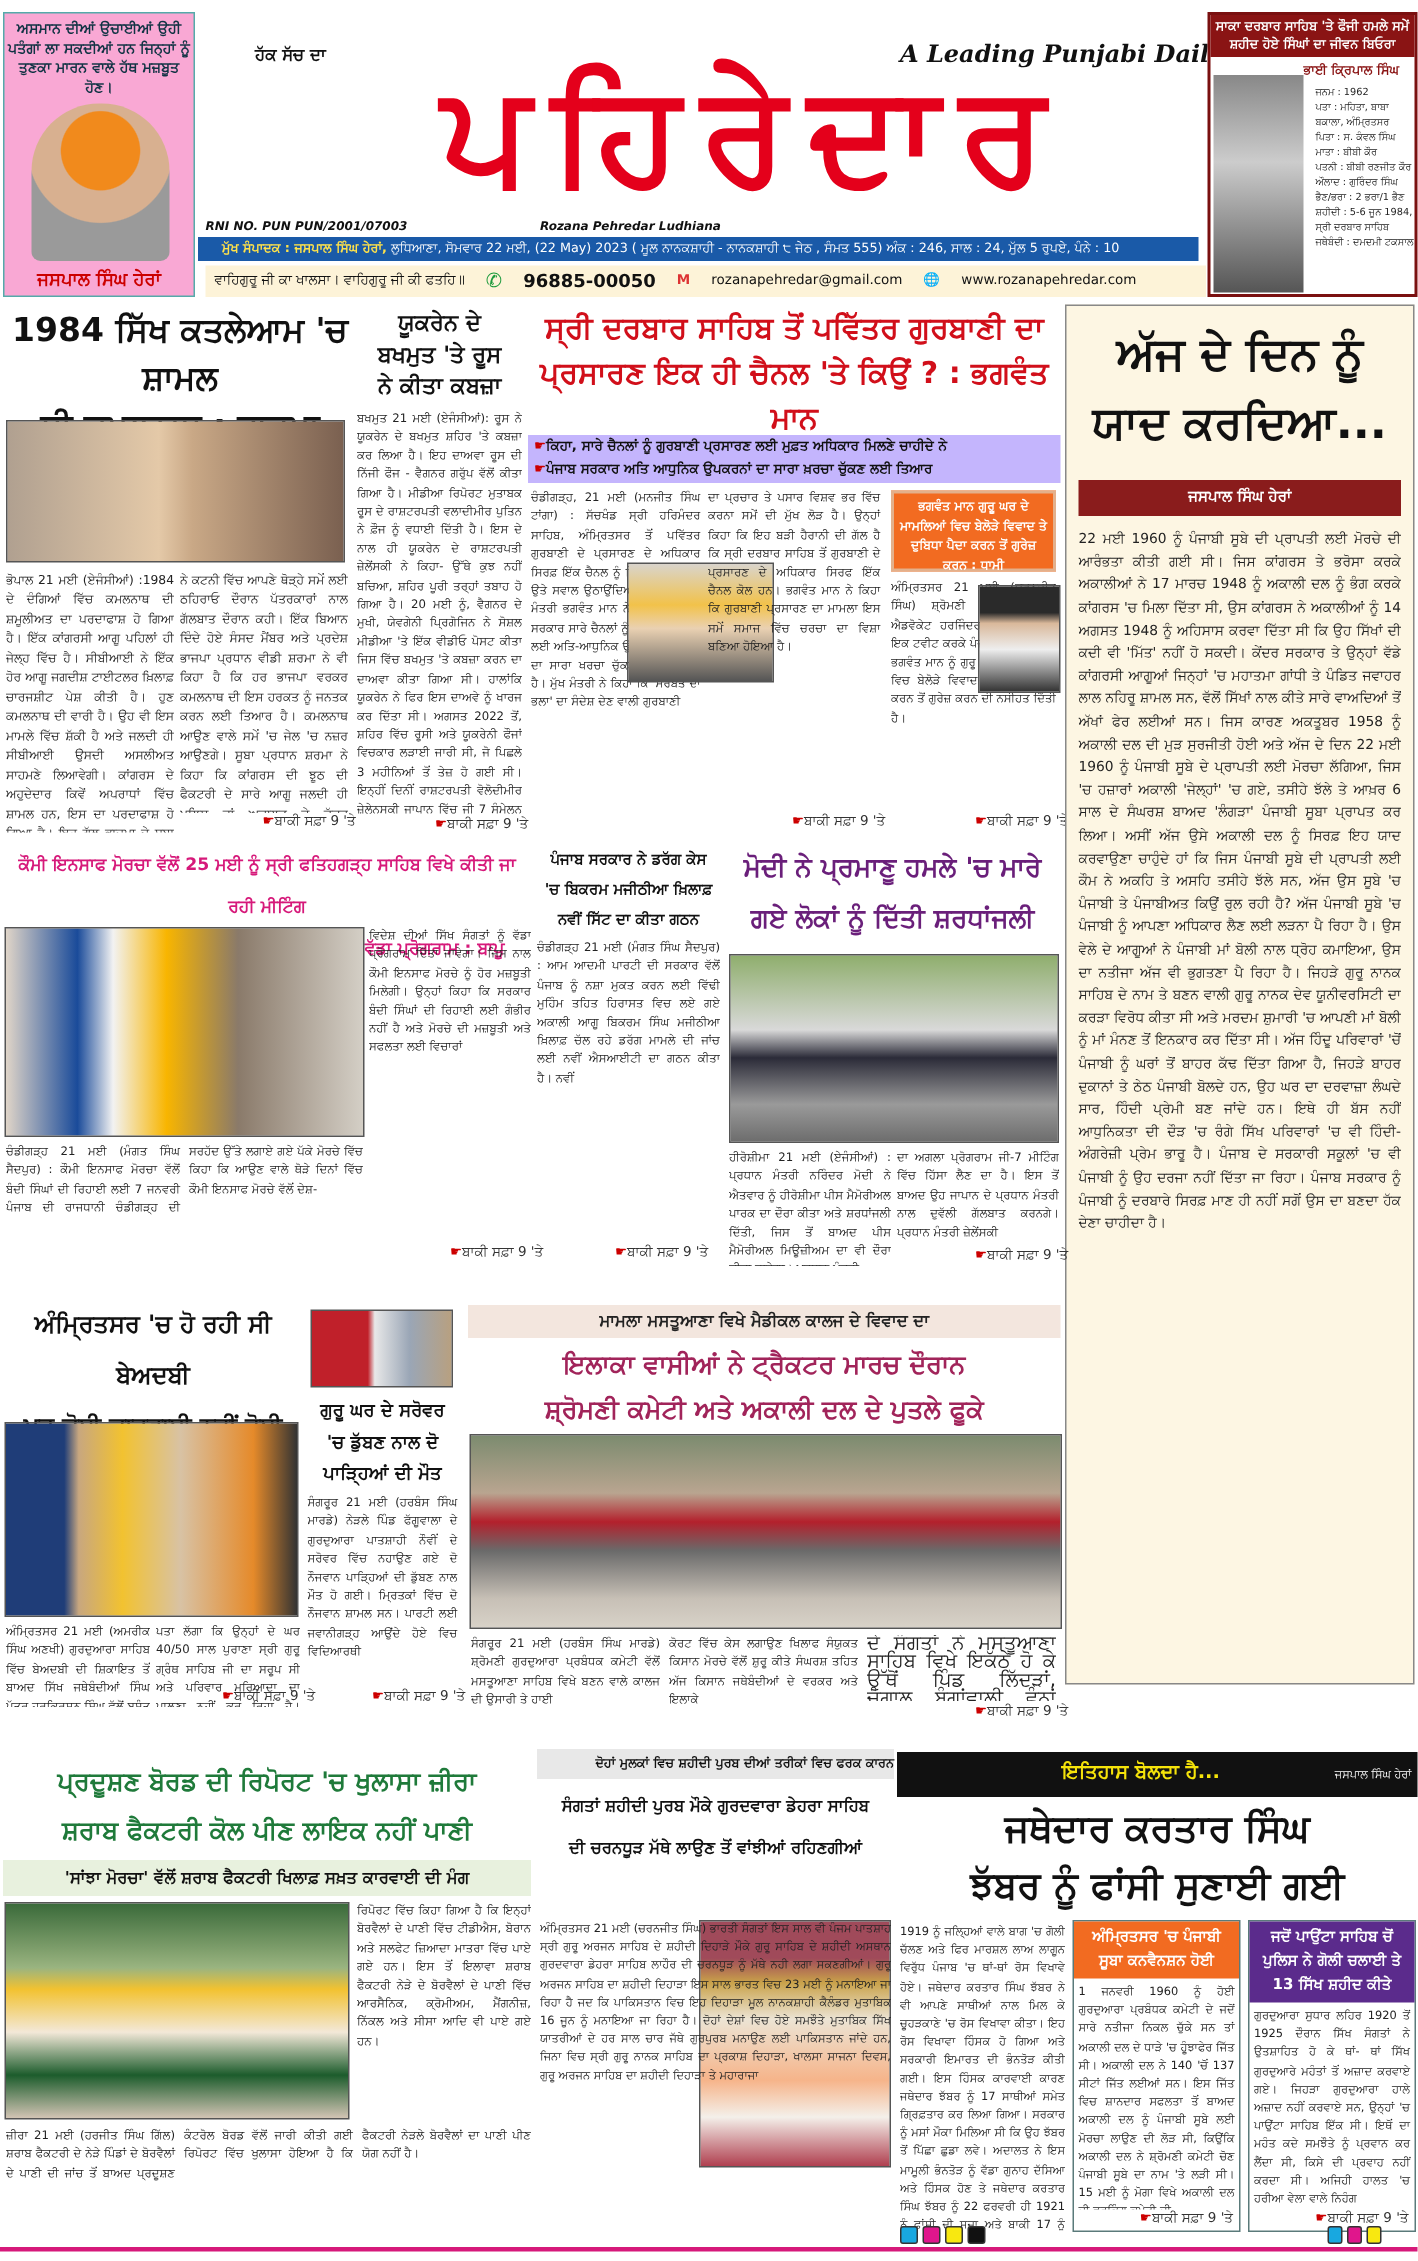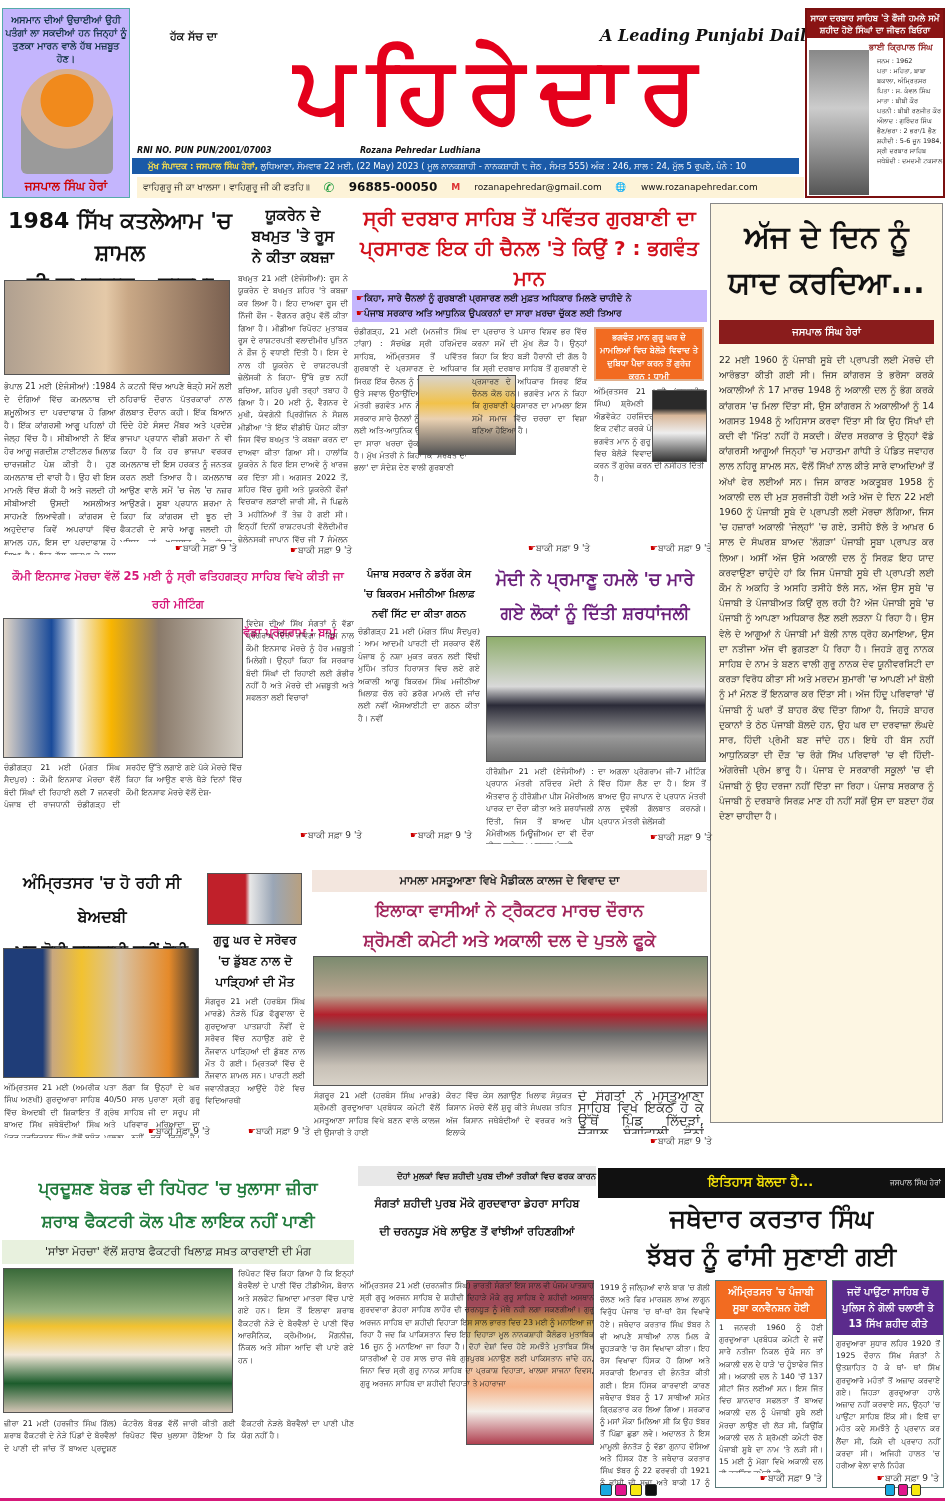--- a/index.html
+++ b/index.html
@@ -4,21 +4,21 @@
 <style>
 *{box-sizing:border-box;margin:0;padding:0}
 body{width:945px;height:1507px;background:#fff;font-family:"DejaVu Sans",sans-serif;color:#111;overflow:hidden;position:relative}
 .abs{position:absolute}
 .body-text{font-size:9.5px;line-height:14.5px;text-align:justify;color:#222}
 .more{color:#333;font-size:9px;white-space:nowrap}
 .more:before{content:"\261B ";color:#c00}
 .photo{background:linear-gradient(135deg,#7a8a9a,#b8a88c 50%,#6a5a4a);border:1px solid #555}
 .hl{font-family:"DejaVu Sans",sans-serif;font-weight:bold;text-align:center;line-height:1.25}
 
-#left-ad{left:2px;top:8px;width:128px;height:190px;border:1px solid #5aa;background:#c4b5fd}
+#left-ad{left:2px;top:8px;width:128px;height:190px;border:1px solid #5aa;background:#f9a8d4}
 #left-ad .txt{color:#134;font-size:9.5px;font-weight:bold;text-align:center;line-height:13px;padding:4px 2px}
 #left-ad .pic{position:absolute;left:18px;top:60px;width:92px;height:105px;border-radius:45px 45px 6px 6px;background:radial-gradient(circle at 50% 30%,#f18a1c 0 30%,#d8b090 31% 55%,#9a9a9a 56%)}
 #left-ad .name{position:absolute;bottom:4px;left:0;right:0;text-align:center;color:#c00;font-weight:bold;font-size:12px}
 #tagline-small{left:170px;top:30px;font-size:11px;font-weight:bold}
 #tagline-en{left:600px;top:26px;font-family:"DejaVu Serif",serif;font-style:italic;font-weight:bold;font-size:16px}
 #logo{left:170px;top:40px;width:665px;height:100px;color:#e4001b;font-size:92px;font-weight:900;letter-spacing:14px;line-height:100px;text-align:center;font-family:"DejaVu Sans",sans-serif}
 #rni{left:137px;top:146px;font-size:8px;font-style:italic;font-weight:bold}
 #rozana{left:360px;top:146px;font-size:8px;font-weight:bold;font-style:italic}
 #info-bar{left:132px;top:158px;width:667px;height:16px;background:#1a5aa8;color:#fff;font-size:8.5px;line-height:16px;padding-left:16px;white-space:nowrap;overflow:hidden}
 #info-bar .ed{color:#ffe24a;font-weight:bold}
@@ -171,21 +171,21 @@
 <div class="abs photo" style="left:313px;top:956px;width:395px;height:130px;background:linear-gradient(#7c8b6f,#b9a590 30%,#b3202c 45%,#6a6a6a 60%,#c7c0b6 85%,#d8d2c8)"></div>
 <div class="abs body-text" style="left:314px;top:1090px;width:126px;height:50px;overflow:hidden;font-size:7.8px;line-height:12.4px">ਸੰਗਰੂਰ 21 ਮਈ (ਹਰਬੰਸ ਸਿੰਘ ਮਾਰਡੇ) ਸ਼੍ਰੋਮਣੀ ਗੁਰਦੁਆਰਾ ਪ੍ਰਬੰਧਕ ਕਮੇਟੀ ਵੱਲੋਂ ਮਸਤੂਆਣਾ ਸਾਹਿਬ ਵਿਖੇ ਬਣਨ ਵਾਲੇ ਕਾਲਜ ਦੀ ਉਸਾਰੀ ਤੇ ਹਾਈ</div>
 <div class="abs body-text" style="left:446px;top:1090px;width:126px;height:50px;overflow:hidden;font-size:7.8px;line-height:12.4px">ਕੋਰਟ ਵਿੱਚ ਕੇਸ ਲਗਾਉਣ ਖਿਲਾਫ ਸੰਯੁਕਤ ਕਿਸਾਨ ਮੋਰਚੇ ਵੱਲੋਂ ਸ਼ੁਰੂ ਕੀਤੇ ਸੰਘਰਸ਼ ਤਹਿਤ ਅੱਜ ਕਿਸਾਨ ਜਥੇਬੰਦੀਆਂ ਦੇ ਵਰਕਰ ਅਤੇ ਇਲਾਕੇ</div>
 <div class="abs body-text" style="left:578px;top:1090px;width:126px;height:44px;overflow:hidden;font-size:13px;line-height:12.4px">ਦੇ ਸੰਗਤਾਂ ਨੇ ਮਸਤੂਆਣਾ ਸਾਹਿਬ ਵਿਖੇ ਇਕੱਠੇ ਹੋ ਕੇ ਉੱਥੋਂ ਪਿੰਡ ਲਿੱਦੜਾਂ, ਚੰਗਾਲ, ਬੰਗਾਂਵਾਲੀ, ਛੰਨਾਂ ,ਅਕੋਈ ਸਾਹਿਬ,</div>
 <div class="abs more" style="left:650px;top:1136px">ਬਾਕੀ ਸਫ਼ਾ 9 'ਤੇ</div>
 
 <div class="abs hl" style="left:2px;top:1172px;width:352px;color:#1f7a3a;font-size:17px;line-height:33px">
   <div>ਪ੍ਰਦੂਸ਼ਣ ਬੋਰਡ ਦੀ ਰਿਪੋਰਟ 'ਚ ਖੁਲਾਸਾ ਜ਼ੀਰਾ</div>
   <div>ਸ਼ਰਾਬ ਫੈਕਟਰੀ ਕੋਲ ਪੀਣ ਲਾਇਕ ਨਹੀਂ ਪਾਣੀ</div>
 </div>
-<div class="abs" style="left:2px;top:1240px;width:352px;height:24px;background:#e8f1de;font-size:11px;font-weight:normal;line-height:24px;text-align:center">'ਸਾਂਝਾ ਮੋਰਚਾ' ਵੱਲੋਂ ਸ਼ਰਾਬ ਫੈਕਟਰੀ ਖਿਲਾਫ਼ ਸਖ਼ਤ ਕਾਰਵਾਈ ਦੀ ਮੰਗ</div>
+<div class="abs" style="left:2px;top:1240px;width:352px;height:24px;background:#e8f1de;font-size:11px;font-weight:bold;line-height:24px;text-align:center">'ਸਾਂਝਾ ਮੋਰਚਾ' ਵੱਲੋਂ ਸ਼ਰਾਬ ਫੈਕਟਰੀ ਖਿਲਾਫ਼ ਸਖ਼ਤ ਕਾਰਵਾਈ ਦੀ ਮੰਗ</div>
 <div class="abs photo" style="left:3px;top:1268px;width:230px;height:145px;background:linear-gradient(#3a6a3a,#9ab480 30%,#f2c230 40%,#f3e8d8 60%,#1c5c2c 80%,#d2c4b4)"></div>
 <div class="abs body-text" style="left:238px;top:1268px;width:116px;height:145px;overflow:hidden;font-size:7.8px;line-height:12.4px">ਰਿਪੋਰਟ ਵਿੱਚ ਕਿਹਾ ਗਿਆ ਹੈ ਕਿ ਇਨ੍ਹਾਂ ਬੋਰਵੈਲਾਂ ਦੇ ਪਾਣੀ ਵਿੱਚ ਟੀਡੀਐਸ, ਬੋਰਾਨ ਅਤੇ ਸਲਫੇਟ ਜ਼ਿਆਦਾ ਮਾਤਰਾ ਵਿੱਚ ਪਾਏ ਗਏ ਹਨ। ਇਸ ਤੋਂ ਇਲਾਵਾ ਸ਼ਰਾਬ ਫੈਕਟਰੀ ਨੇੜੇ ਦੇ ਬੋਰਵੈਲਾਂ ਦੇ ਪਾਣੀ ਵਿੱਚ ਆਰਸੈਨਿਕ, ਕ੍ਰੋਮੀਅਮ, ਮੈਂਗਨੀਜ਼, ਨਿੱਕਲ ਅਤੇ ਸੀਸਾ ਆਦਿ ਵੀ ਪਾਏ ਗਏ ਹਨ।</div>
 <div class="abs body-text" style="left:4px;top:1418px;width:350px;height:70px;overflow:hidden;font-size:7.8px;line-height:12.4px;column-count:3;column-gap:6px">ਜ਼ੀਰਾ 21 ਮਈ (ਹਰਜੀਤ ਸਿੰਘ ਗਿੱਲ) ਸ਼ਰਾਬ ਫੈਕਟਰੀ ਦੇ ਨੇੜੇ ਪਿੰਡਾਂ ਦੇ ਬੋਰਵੈਲਾਂ ਦੇ ਪਾਣੀ ਦੀ ਜਾਂਚ ਤੋਂ ਬਾਅਦ ਪ੍ਰਦੂਸ਼ਣ ਕੰਟਰੋਲ ਬੋਰਡ ਵੱਲੋਂ ਜਾਰੀ ਕੀਤੀ ਗਈ ਰਿਪੋਰਟ ਵਿੱਚ ਖੁਲਾਸਾ ਹੋਇਆ ਹੈ ਕਿ ਫੈਕਟਰੀ ਨੇੜਲੇ ਬੋਰਵੈਲਾਂ ਦਾ ਪਾਣੀ ਪੀਣ ਯੋਗ ਨਹੀਂ ਹੈ।</div>
 
 <div class="abs" style="left:358px;top:1166px;width:238px;height:20px;background:#e8e8e8;font-size:8.5px;font-weight:bold;line-height:20px;text-align:right">ਦੋਹਾਂ ਮੁਲਕਾਂ ਵਿਚ ਸ਼ਹੀਦੀ ਪੁਰਬ ਦੀਆਂ ਤਰੀਕਾਂ ਵਿਚ ਫਰਕ ਕਾਰਨ</div>
 <div class="abs hl" style="left:358px;top:1190px;width:238px;font-size:11px;line-height:28px">
   <div>ਸੰਗਤਾਂ ਸ਼ਹੀਦੀ ਪੁਰਬ ਮੌਕੇ ਗੁਰਦਵਾਰਾ ਡੇਹਰਾ ਸਾਹਿਬ</div>
   <div>ਦੀ ਚਰਨਧੂੜ ਮੱਥੇ ਲਾਉਣ ਤੋਂ ਵਾਂਝੀਆਂ ਰਹਿਣਗੀਆਂ</div>
 </div>
 <div class="abs photo" style="left:466px;top:1280px;width:128px;height:165px;background:linear-gradient(#a04a5a 0 15%,#c9a24a 25%,#ece4d4 40%,#f6b48a 65%,#f4f0ea 80%,#b04050)"></div>

